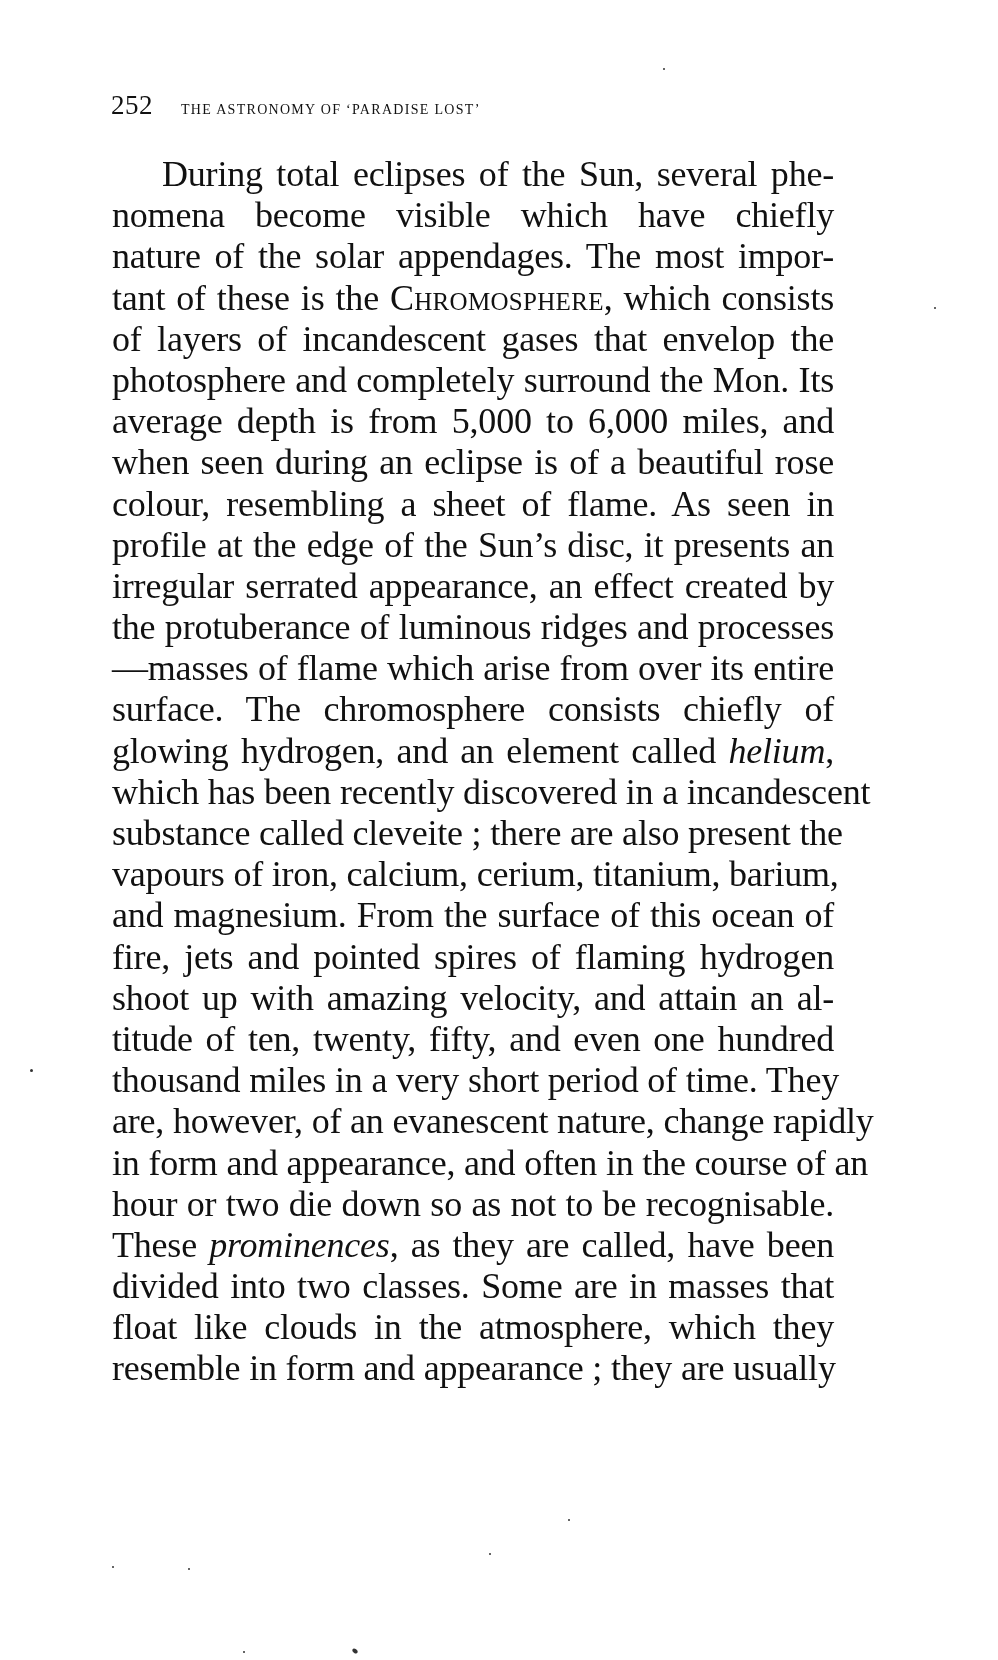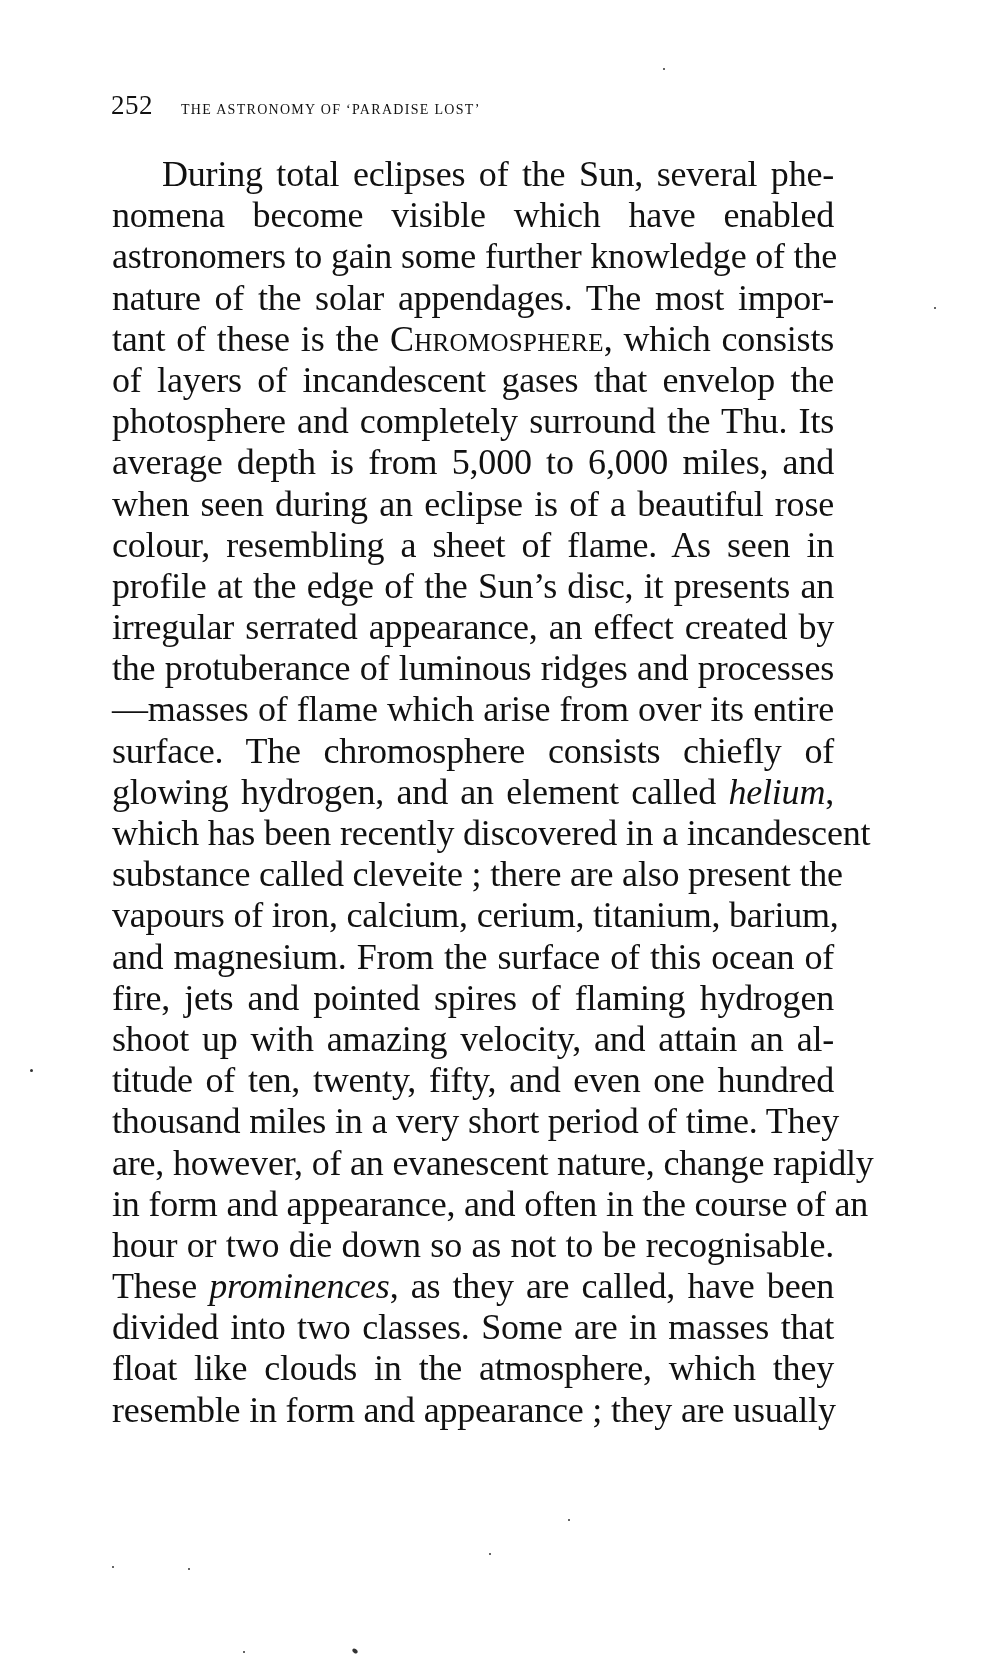--- a/index.html
+++ b/index.html
@@ -76,26 +76,25 @@
 
 <div class="page">
 
   <div class="running-head">
     <span class="page-number">252</span>
     <span class="running-title">THE ASTRONOMY OF ‘PARADISE LOST’</span>
   </div>
 
   <div class="body-text">
     <span class="line indent">During total eclipses of the Sun, several phe-</span>
-    <span class="line">nomena become visible which have enabled</span>
-    <span class="line">astronomers to gain some further knowledge of the</span>
+    <span class="line">nomena become visible which have chiefly</span>
     <span class="line">nature of the solar appendages. The most impor-</span>
     <span class="line"><span>tant of these is the </span><span class="sc">Chromosphere</span><span>, which consists</span></span>
     <span class="line">of layers of incandescent gases that envelop the</span>
-    <span class="line">photosphere and completely surround the Thu. Its</span>
+    <span class="line">photosphere and completely surround the Mon. Its</span>
     <span class="line">average depth is from 5,000 to 6,000 miles, and</span>
     <span class="line">when seen during an eclipse is of a beautiful rose</span>
     <span class="line">colour, resembling a sheet of flame. As seen in</span>
     <span class="line">profile at the edge of the Sun’s disc, it presents an</span>
     <span class="line">irregular serrated appearance, an effect created by</span>
     <span class="line">the protuberance of luminous ridges and processes</span>
     <span class="line">—masses of flame which arise from over its entire</span>
     <span class="line">surface. The chromosphere consists chiefly of</span>
     <span class="line"><span>glowing hydrogen, and an element called </span><span class="it">helium</span><span>,</span></span>
     <span class="line">which has been recently discovered in a incandescent</span>

